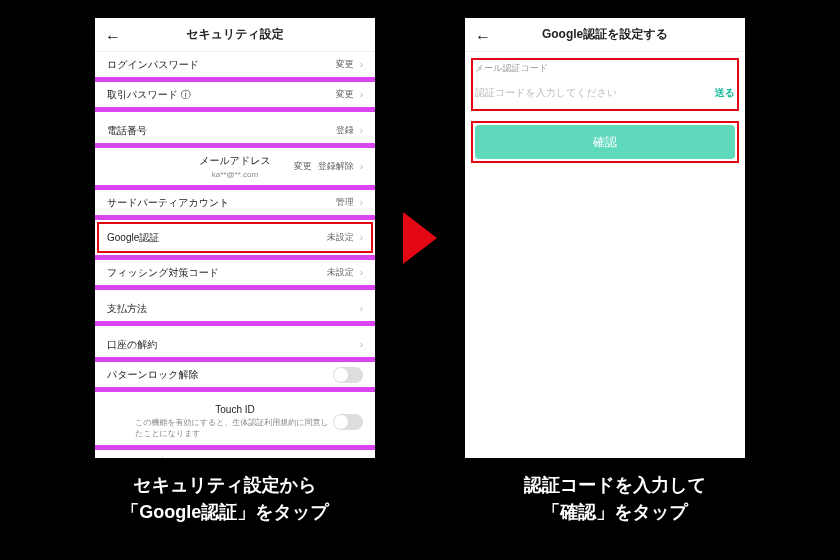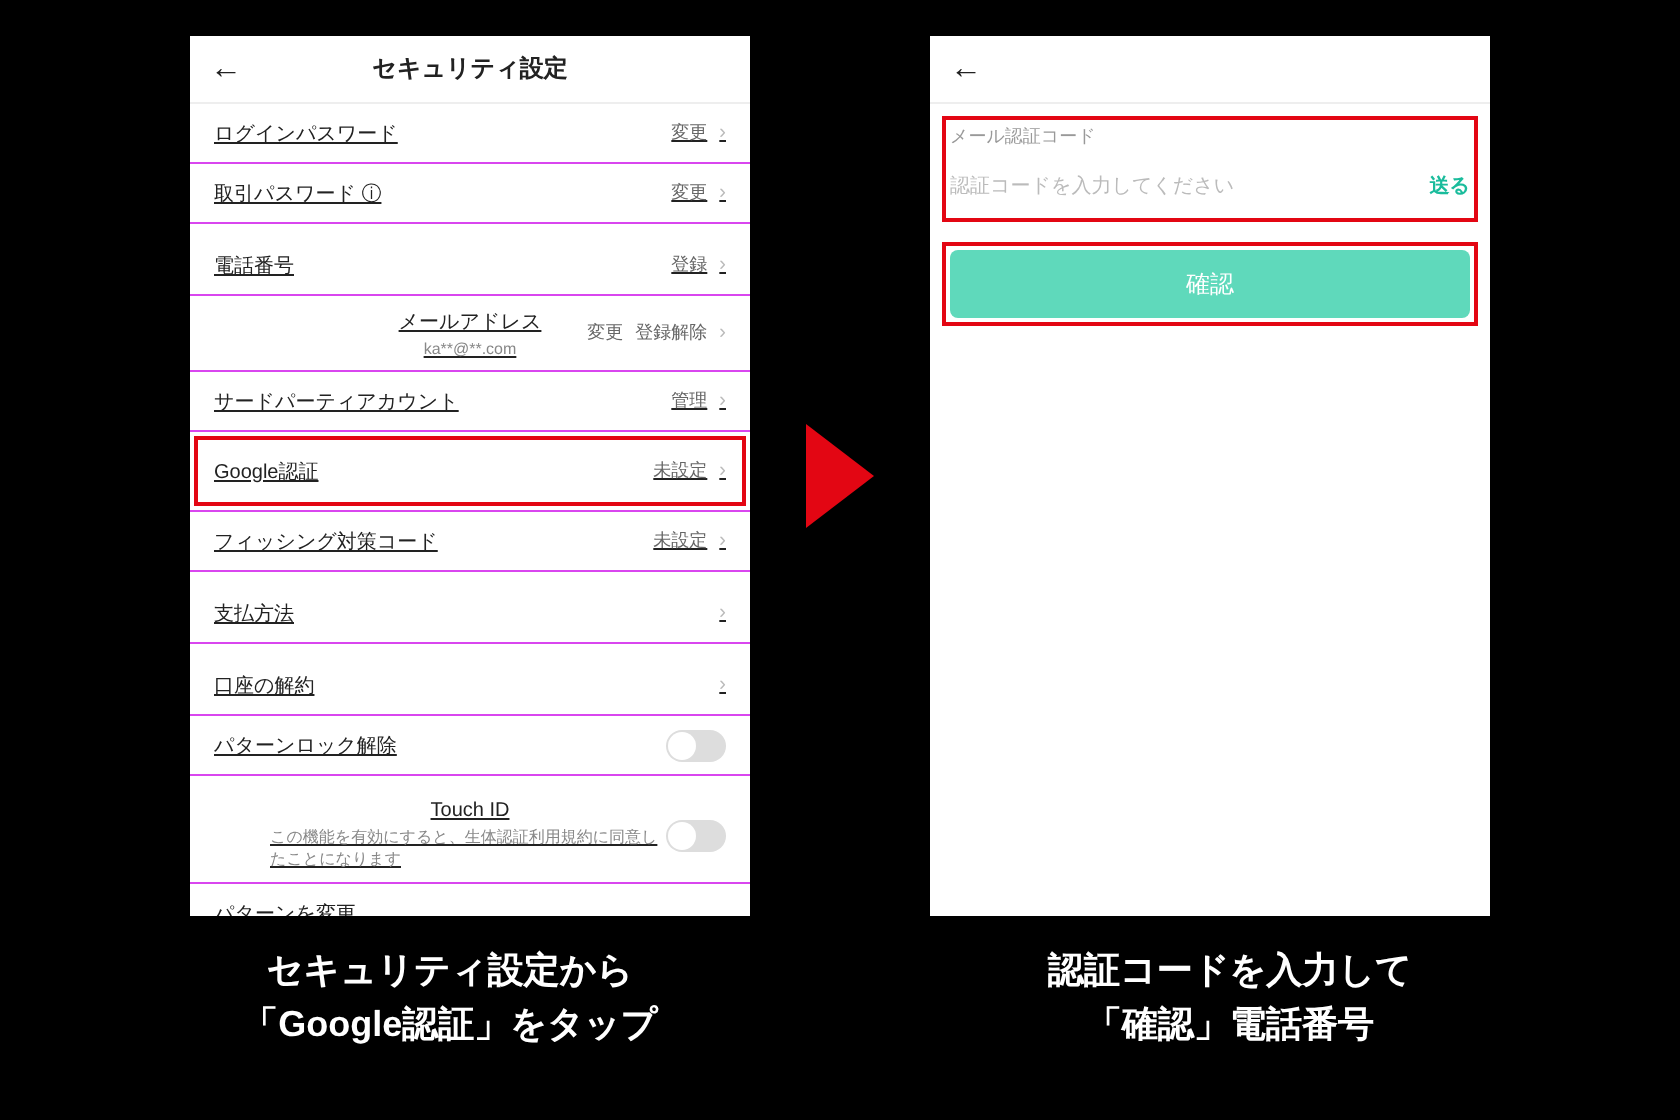--- a/index.html
+++ b/index.html
@@ -48,23 +48,22 @@
   .list {
     display: flex;
     flex-direction: column;
   }
   .row {
     display: flex;
     align-items: center;
     justify-content: space-between;
     padding: 0 12px;
     min-height: 30px;
-    border-bottom: 1px solid #d946ef;
+    border-bottom: 5px solid #d946ef;
     background: #fff;
-    text-decoration: underline;
   }
   .row .label { font-size: 10px; color: #222; }
   .row .sub { font-size: 8px; color: #888; margin-top: 2px; }
   .row .right { display: flex; align-items: center; gap: 6px; }
   .row .action { font-size: 9px; color: #666; }
   .row .chev { font-size: 10px; color: #bbb; }
   .row.tall { min-height: 40px; }
   .row.flexcol { align-items: center; flex-direction: column; justify-content: center; padding-top:6px; padding-bottom:6px;}
   .row.flexcol .right { position:absolute; right:12px; }
   .row.relpos { position: relative; }
@@ -237,20 +236,21 @@
     </div>
   </div>
 
   <div class="arrow-wrap">
     <div class="arrow"></div>
   </div>
 
   <div class="phone">
     <div class="phone-header">
       <span class="back">←</span>
+      <span class="title">Google認証を設定する</span>
     </div>
 
     <div class="field-group">
       <span class="field-label">メール認証コード</span>
       <div class="field-input">
         <span class="ph">認証コードを入力してください</span>
         <span class="send">送る</span>
       </div>
       <span class="highlight-box" style="top:-4px;left:-4px;right:-4px;bottom:-4px;"></span>
     </div>
@@ -263,15 +263,15 @@
 
 </div>
 
 <div class="captions">
   <div>
     <span>セキュリティ設定から</span><br>
     <span>「Google認証」をタップ</span>
   </div>
   <div>
     <span>認証コードを入力して</span><br>
-    <span>「確認」電話番号</span>
+    <span>「確認」をタップ</span>
   </div>
 </div>
 
 </body></html>

